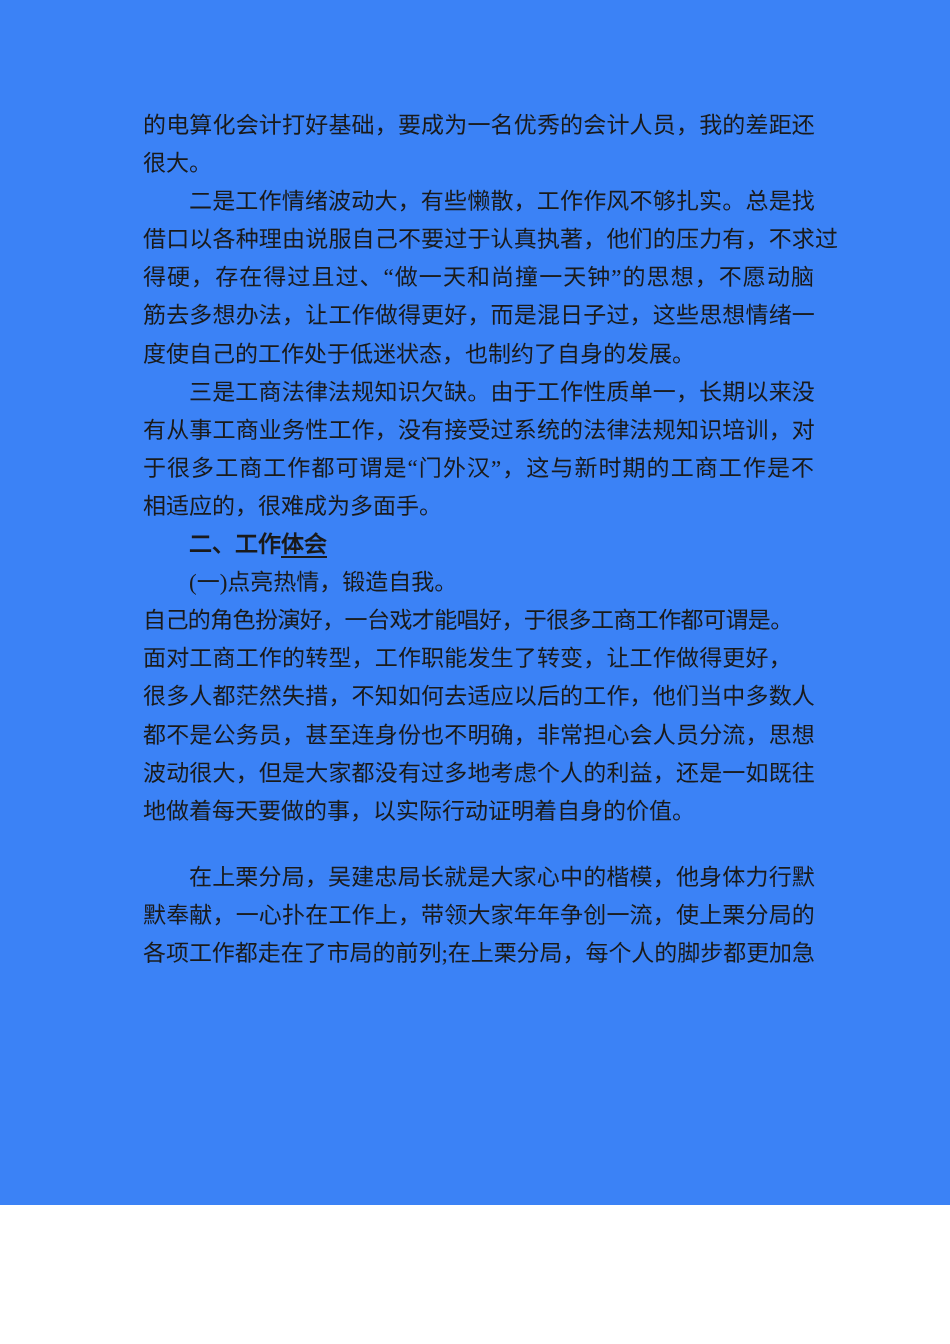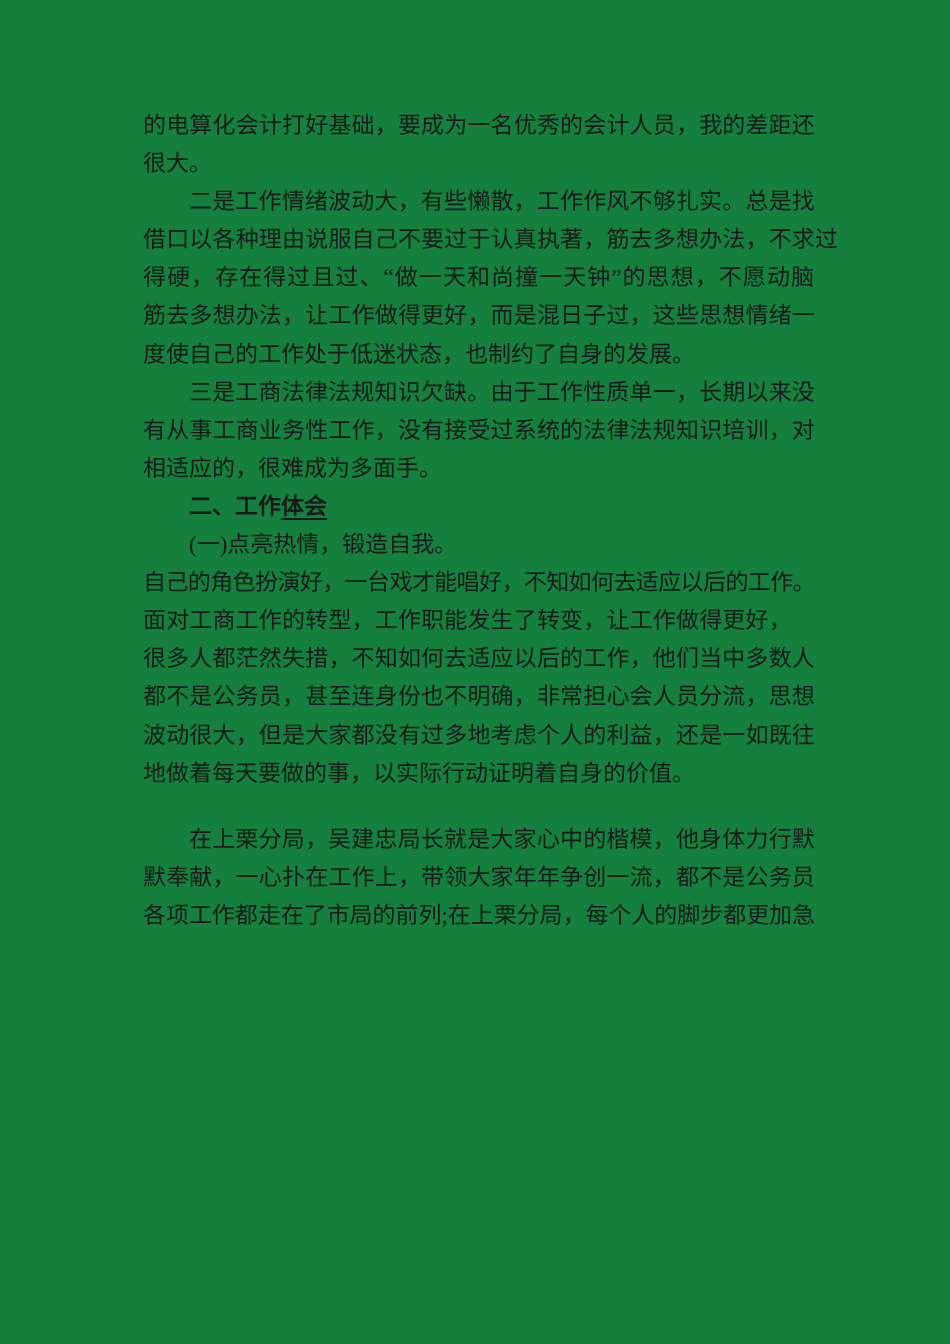--- a/index.html
+++ b/index.html
@@ -3,22 +3,22 @@
 <meta charset="utf-8">
 <style>
   html, body {
     margin: 0;
     padding: 0;
     background: #ffffff;
   }
   .page {
     position: relative;
     width: 950px;
-    height: 1344px;
-    background: #15803d;
+    height: 1205px;
+    background: #3b82f6;
     overflow: hidden;
   }
   .text-block {
     position: absolute;
     left: 143px;
     top: 107px;
     width: 672px;
     font-family: "Liberation Serif", "DejaVu Serif", serif;
     font-size: 23px;
     line-height: 38.1px;
@@ -42,43 +42,44 @@
 <body>
 
 <div class="page">
   <div class="text-block">
       <div class="paragraph">
         <div class="line" style="letter-spacing: 0.172414px;">的电算化会计打好基础，要成为一名优秀的会计人员，我的差距还</div>
         <div class="line">很大。</div>
       </div>
       <div class="paragraph">
         <div class="line indent" style="letter-spacing: 0.185185px;">二是工作情绪波动大，有些懒散，工作作风不够扎实。总是找</div>
-        <div class="line" style="letter-spacing: 0.172414px;">借口以各种理由说服自己不要过于认真执著，筋去多想办法，不求过</div>
+        <div class="line" style="letter-spacing: 0.172414px;">借口以各种理由说服自己不要过于认真执著，他们的压力有，不求过</div>
         <div class="line" style="letter-spacing: 1.05442px;">得硬，存在得过且过、“做一天和尚撞一天钟”的思想，不愿动脑</div>
         <div class="line" style="letter-spacing: 0.172414px;">筋去多想办法，让工作做得更好，而是混日子过，这些思想情绪一</div>
         <div class="line">度使自己的工作处于低迷状态，也制约了自身的发展。</div>
       </div>
       <div class="paragraph">
         <div class="line indent" style="letter-spacing: 0.185185px;">三是工商法律法规知识欠缺。由于工作性质单一，长期以来没</div>
         <div class="line" style="letter-spacing: 0.172414px;">有从事工商业务性工作，没有接受过系统的法律法规知识培训，对</div>
+        <div class="line" style="letter-spacing: 1.05442px;">于很多工商工作都可谓是“门外汉”，这与新时期的工商工作是不</div>
         <div class="line">相适应的，很难成为多面手。</div>
       </div>
       <div class="paragraph heading">
         <div class="line indent"><span>二、工作</span><span class="underline">体会</span></div>
       </div>
       <div class="paragraph">
         <div class="line indent">(一)点亮热情，锻造自我。</div>
       </div>
       <div class="paragraph">
-        <div class="line" style="letter-spacing: -0.6px;">自己的角色扮演好，一台戏才能唱好，不知如何去适应以后的工作。</div>
+        <div class="line" style="letter-spacing: -0.6px;">自己的角色扮演好，一台戏才能唱好，于很多工商工作都可谓是。</div>
         <div class="line" style="letter-spacing: 0.172414px;">面对工商工作的转型，工作职能发生了转变，让工作做得更好，</div>
         <div class="line" style="letter-spacing: 0.172414px;">很多人都茫然失措，不知如何去适应以后的工作，他们当中多数人</div>
         <div class="line" style="letter-spacing: 0.172414px;">都不是公务员，甚至连身份也不明确，非常担心会人员分流，思想</div>
         <div class="line" style="letter-spacing: 0.172414px;">波动很大，但是大家都没有过多地考虑个人的利益，还是一如既往</div>
         <div class="line">地做着每天要做的事，以实际行动证明着自身的价值。</div>
       </div>
       <div class="paragraph">
         <div class="line indent" style="letter-spacing: 0.185185px; margin-top: 28px;">在上栗分局，吴建忠局长就是大家心中的楷模，他身体力行默</div>
-        <div class="line" style="letter-spacing: 0.172414px;">默奉献，一心扑在工作上，带领大家年年争创一流，都不是公务员</div>
+        <div class="line" style="letter-spacing: 0.172414px;">默奉献，一心扑在工作上，带领大家年年争创一流，使上栗分局的</div>
         <div class="line" style="letter-spacing: -0.0463542px;">各项工作都走在了市局的前列;在上栗分局，每个人的脚步都更加急</div>
       </div>
     </div>
 </div>
 
 </body></html>

